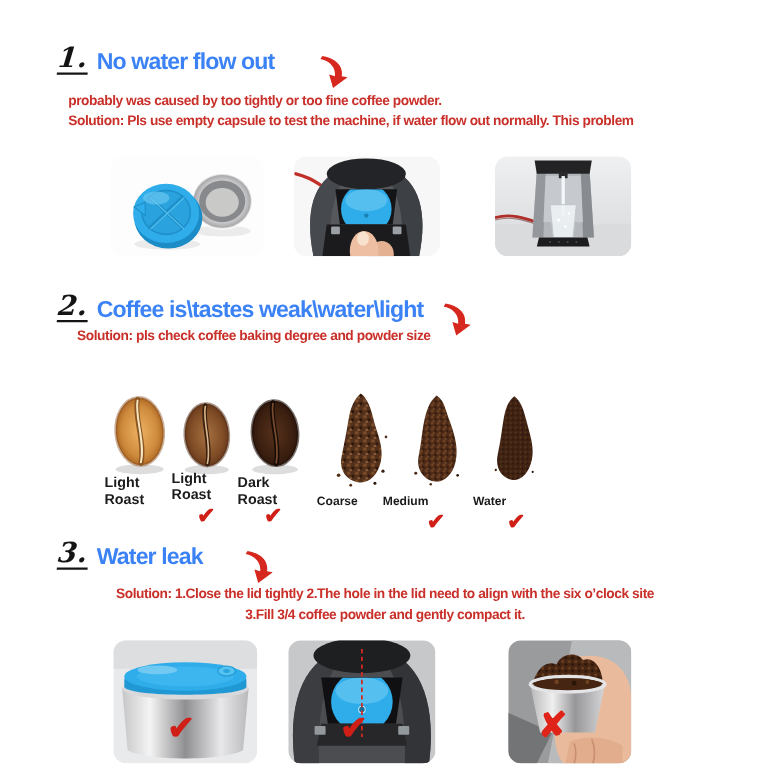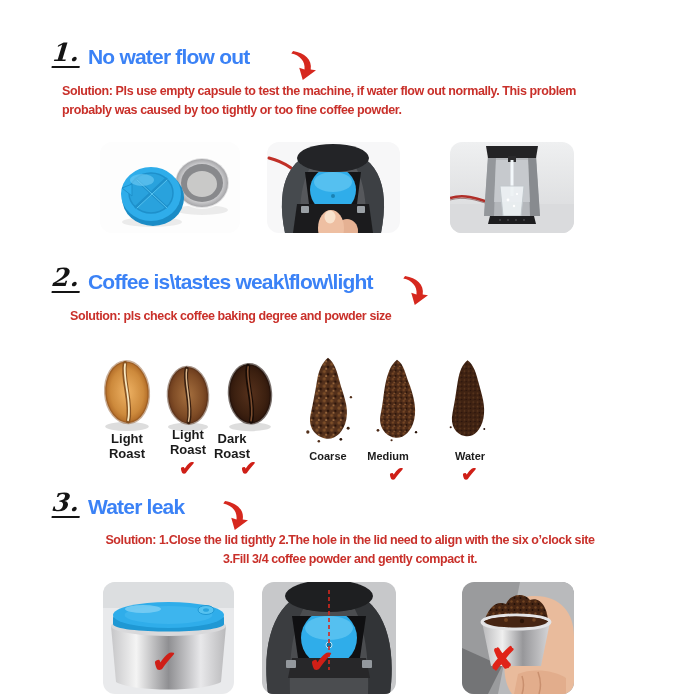--- a/index.html
+++ b/index.html
@@ -9,40 +9,40 @@
        font-size:25px;color:#141414;line-height:1.0;border-bottom:2px solid #141414;
        padding:0 2px 1px 0;transform:skewX(-6deg);}
   .sec-title{position:absolute;font-size:21px;font-weight:700;letter-spacing:-0.8px;color:#3b82f6;white-space:nowrap;}
   .sol{position:absolute;font-size:12.5px;font-weight:700;letter-spacing:-0.4px;color:#c9302a;line-height:19px;}
   .sol.centered{text-align:center;}
   .arrow{position:absolute;width:30px;height:34px;}
   .photo{position:absolute;border-radius:12px;overflow:hidden;background:#fff;}
   .photo svg{display:block;width:100%;height:100%;}
   .bean,.pile{position:absolute;}
   .bean svg,.pile svg{display:block;width:100%;height:100%;}
-  .lbl{position:absolute;font-size:13px;font-weight:700;color:#1b1b1b;text-align:center;line-height:15px;}
+  .lbl{position:absolute;font-size:13px;font-weight:700;color:#1b1b1b;line-height:15px;}
   .lbl.big{font-size:11px;line-height:18px;}
   .chk{position:absolute;color:#cf1f17;font-weight:700;}
   .chk.small{font-size:20px;}
   .chk.large{font-size:30px;}
   .cross{position:absolute;color:#e02318;font-weight:700;font-size:32px;font-family:"DejaVu Serif",serif;}
 </style>
 </head>
 <body>
 
 <div class="canvas">
 
   <div class="num" style="left:53px;top:40px;">1.</div>
   <div class="sec-title" style="left:88px;top:45px;">No water flow out</div>
   <svg class="arrow" style="left:286px;top:48px;" viewBox="0 0 34 36">
     <path d="M8,2 C21,4 30,12 28,23 L34,24 L19,35 L15,21 L21,23 C22,14 16,7 6,5 Z" fill="#d6281e"></path>
   </svg>
   <div class="sol" style="left:62px;top:82px;width:560px;">
+    <div>probably was caused by too tightly or too fine coffee powder.</div>
     <div>Solution: Pls use empty capsule to test the machine, if water flow out normally. This problem</div>
-    <div>probably was caused by too tightly or too fine coffee powder.</div>
   </div>
 
   <div class="photo" style="left:100px;top:142px;width:140px;height:91px;">
     <svg viewBox="0 0 140 91">
       <rect width="140" height="91" fill="#fdfdfd"></rect>
       <ellipse cx="52" cy="80" rx="30" ry="5" fill="#999" opacity="0.18"></ellipse>
       <ellipse cx="102" cy="68" rx="26" ry="5" fill="#999" opacity="0.18"></ellipse>
       <defs>
         <radialGradient id="cupg">
             <stop offset="0%" stop-color="#f2f2f2"></stop>
@@ -120,25 +120,25 @@
         <circle cx="67" cy="52" r="1.1" fill="#ffffff"></circle>
       <path d="M40,74 L84,74 L86,82 L38,82 Z" fill="#1d1d1f"></path>
       <circle cx="50" cy="78" r="0.9" fill="#4a4a4c"></circle>
         <circle cx="58" cy="78" r="0.9" fill="#4a4a4c"></circle>
         <circle cx="66" cy="78" r="0.9" fill="#4a4a4c"></circle>
         <circle cx="74" cy="78" r="0.9" fill="#4a4a4c"></circle>
     </svg>
   </div>
 
   <div class="num" style="left:53px;top:265px;">2.</div>
-  <div class="sec-title" style="left:88px;top:270px;">Coffee is\tastes weak\flow\light</div>
+  <div class="sec-title" style="left:88px;top:270px;">Coffee is\tastes weak\water\light</div>
   <svg class="arrow" style="left:398px;top:273px;" viewBox="0 0 34 36">
     <path d="M8,2 C21,4 30,12 28,23 L34,24 L19,35 L15,21 L21,23 C22,14 16,7 6,5 Z" fill="#d6281e"></path>
   </svg>
-  <div class="sol" style="left:70px;top:307px;width:500px;">Solution:  pls check coffee baking degree and powder size</div>
+  <div class="sol" style="left:70px;top:296px;width:500px;">Solution:  pls check coffee baking degree and powder size</div>
 
   <div class="bean" style="left:101px;top:356px;width:52px;height:76px;">
     <svg viewBox="0 0 56 84">
       <defs>
           <radialGradient id="bg1">
             <stop offset="0%" stop-color="#eeb264"></stop>
             <stop offset="75%" stop-color="#cd8a3c"></stop>
             <stop offset="100%" stop-color="#b06a26"></stop>
           </radialGradient>
         </defs>
@@ -183,21 +183,21 @@
         <ellipse cx="28" cy="40" rx="24" ry="34" fill="url(#bg3)"></ellipse>
         <ellipse cx="28" cy="40" rx="24" ry="34" fill="none" stroke="#20100a" stroke-width="3" opacity="0.6"></ellipse>
         <path d="M28,8 C23,24 33,52 27,72" stroke="#170b05" stroke-width="5" fill="none" stroke-linecap="round"></path>
         <path d="M28,9 C24,24 33,52 27,71" stroke="#7a4c2e" stroke-width="1.8" fill="none" stroke-linecap="round"></path>
       </g>
     </svg>
   </div>
 
   <div class="lbl" style="left:95px;top:431px;width:64px;">Light Roast</div>
   <div class="lbl" style="left:156px;top:427px;width:64px;">Light Roast</div>
-  <div class="lbl" style="left:200px;top:431px;width:64px;">Dark Roast</div>
+  <div class="lbl" style="left:216px;top:431px;width:64px;">Dark Roast</div>
   <span class="chk small" style="left:179px;top:456px;">✔</span>
   <span class="chk small" style="left:240px;top:456px;">✔</span>
 
   <div class="pile" style="left:300px;top:355px;width:56px;height:88px;">
     <svg viewBox="0 0 60 96">
       <defs>
           <pattern id="spk1" width="8" height="8" patternUnits="userSpaceOnUse">
         <rect width="8" height="8" fill="#53301b"></rect>
         <circle cx="2" cy="2" r="1.8" fill="#7d4e28"></circle>
             <circle cx="6" cy="5" r="1.5" fill="#2c150a"></circle>

